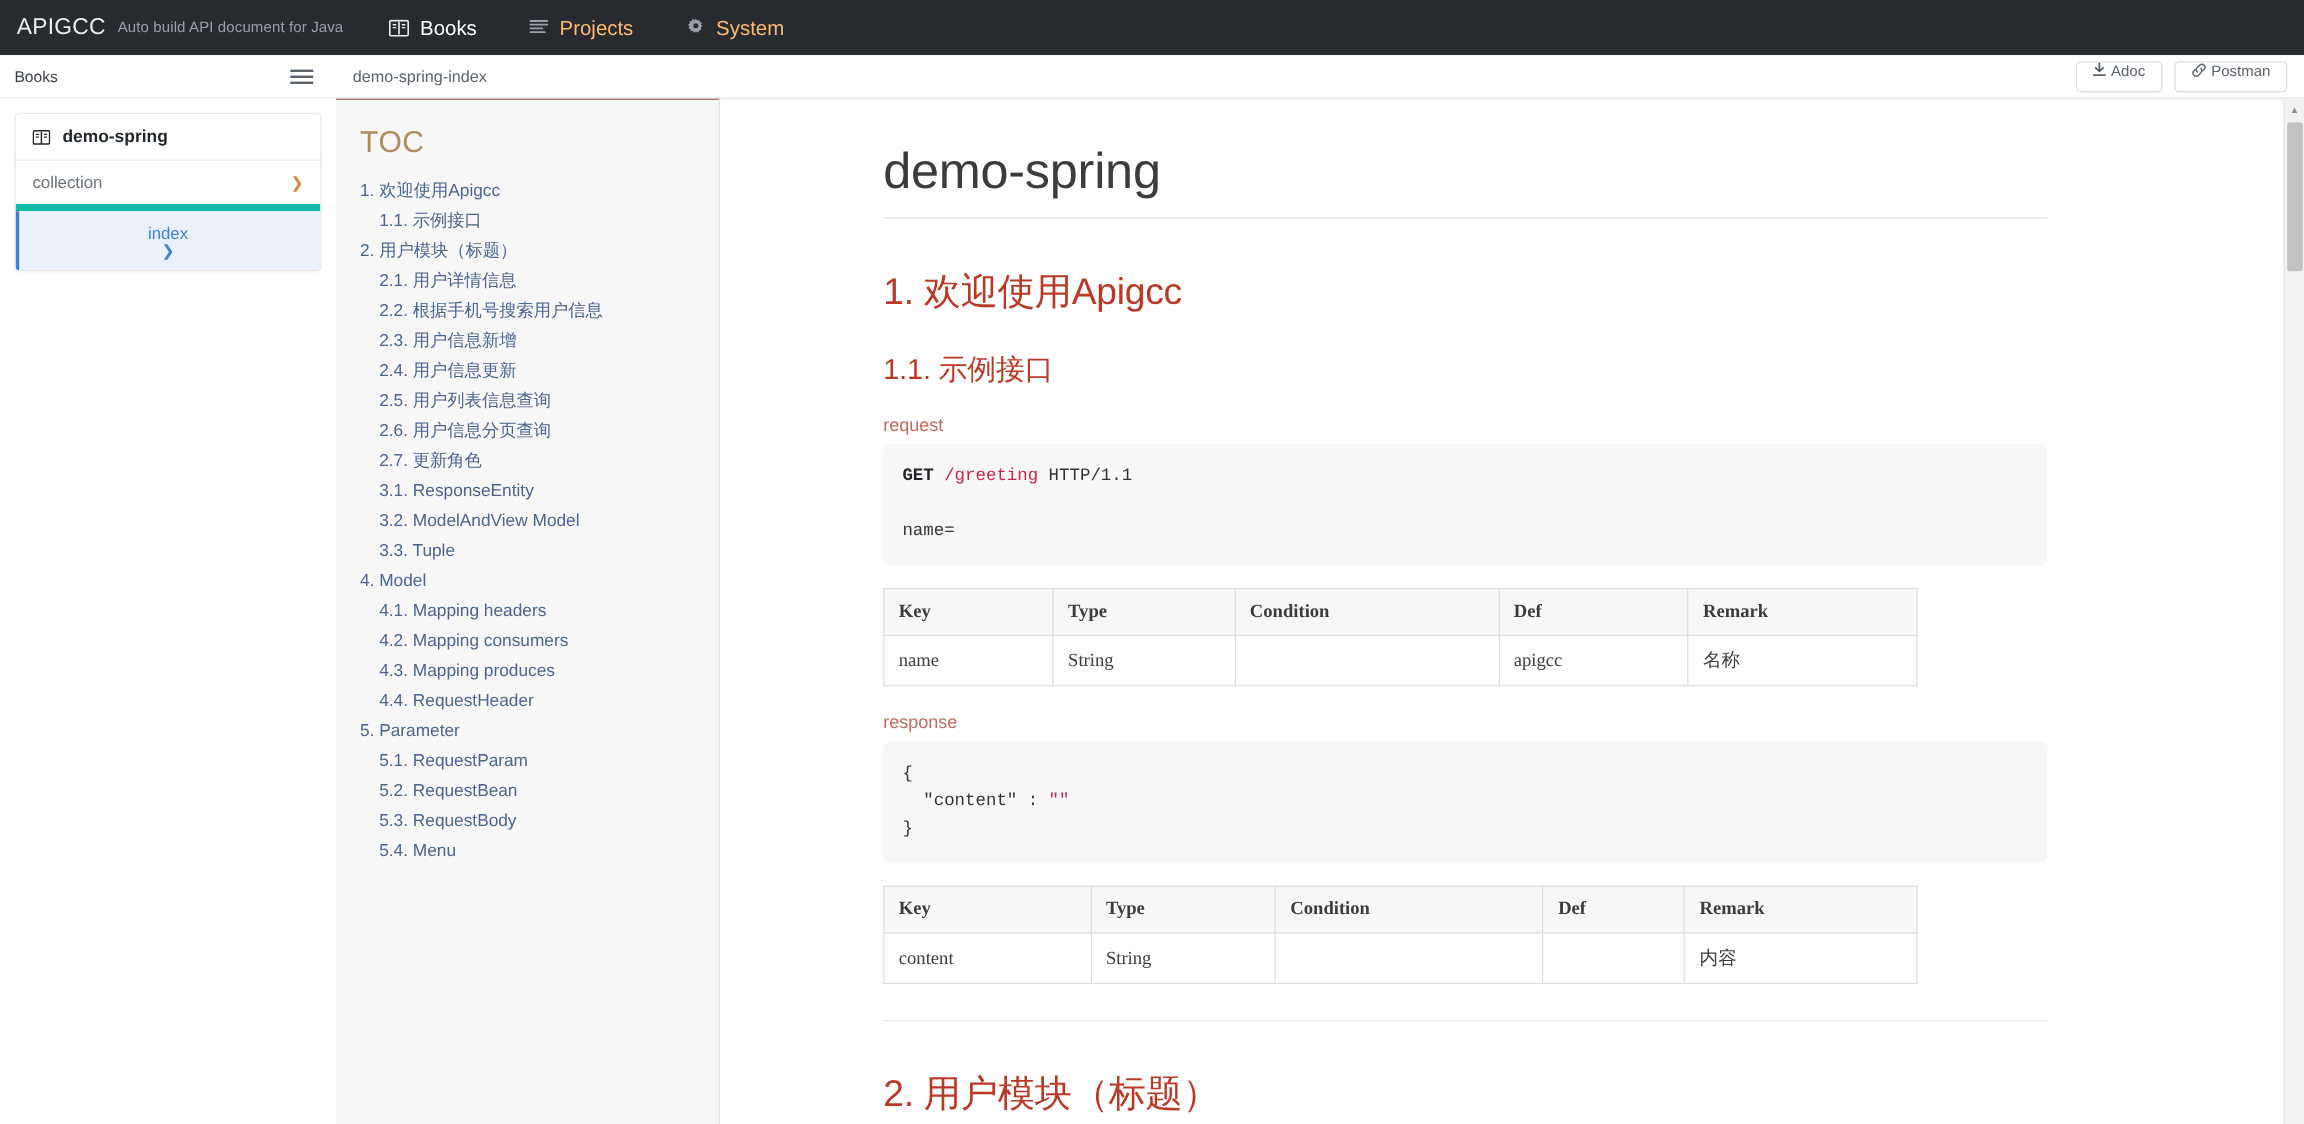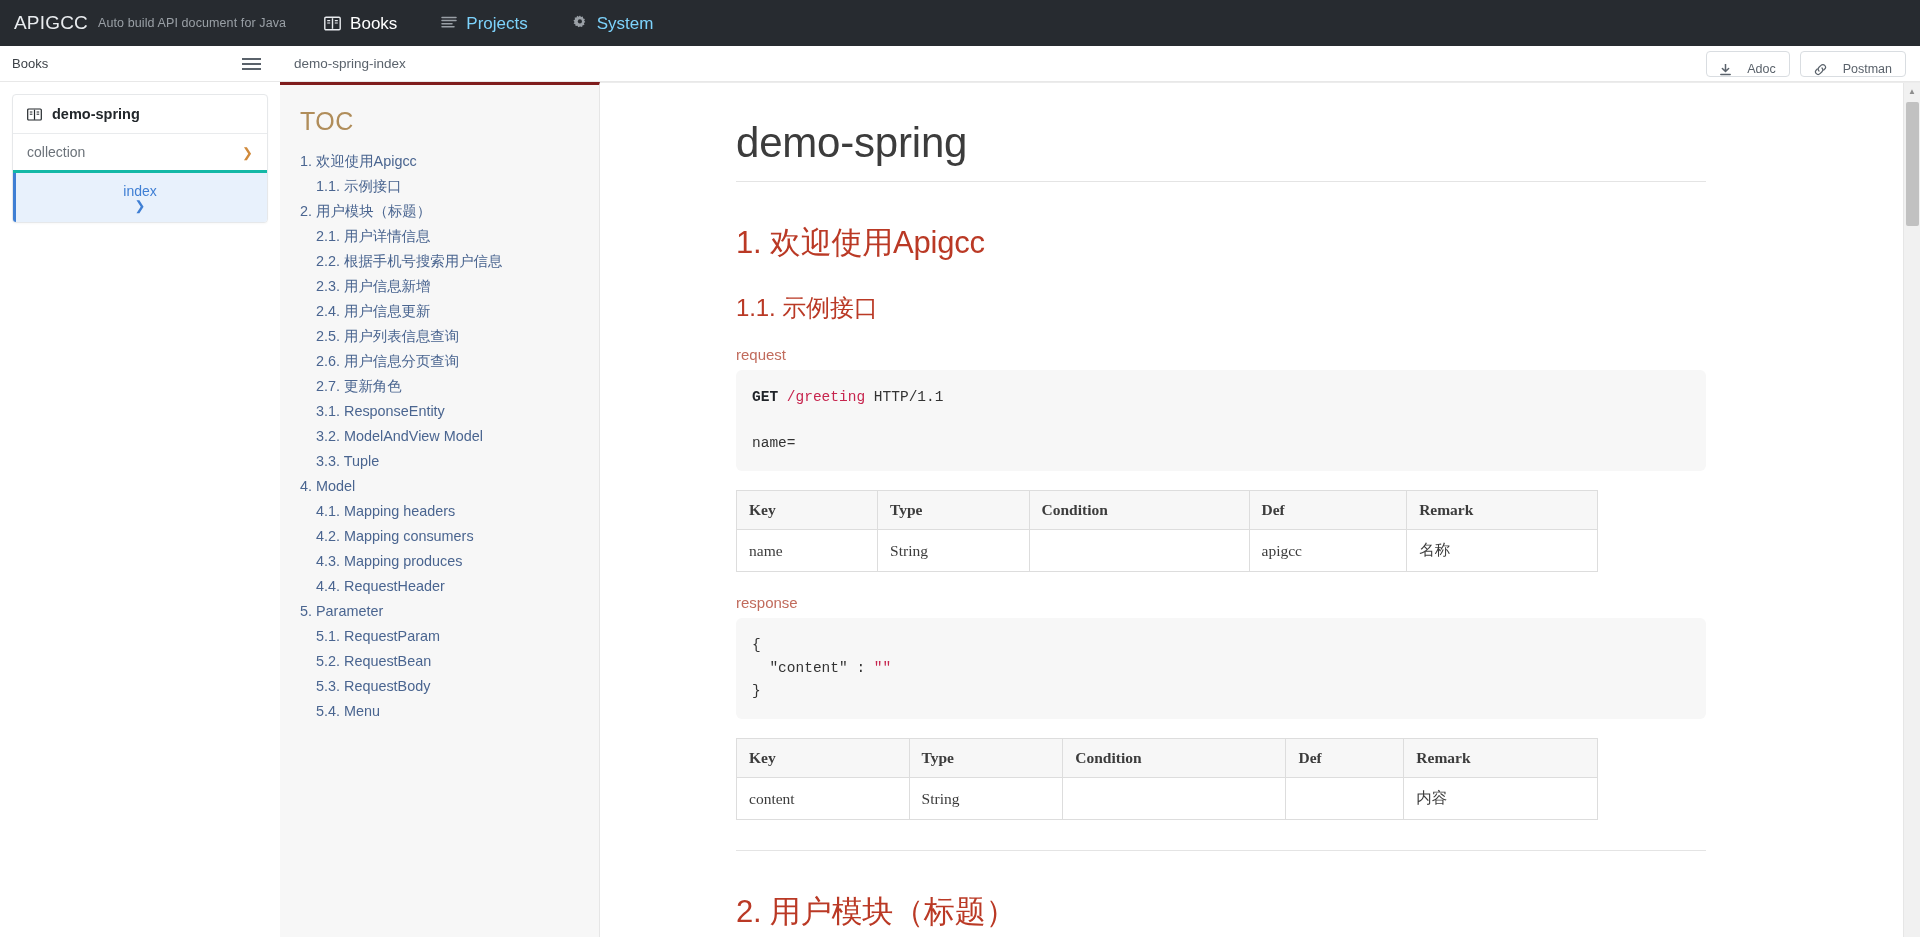--- a/index.html
+++ b/index.html
@@ -34,21 +34,21 @@
     color: #9aa0a6;
     margin-right: 38px;
     letter-spacing: .1px;
   }
   .navitem {
     display: flex;
     align-items: center;
     gap: 9px;
     font-size: 17px;
     margin-right: 44px;
-    color: #7dd3fc;
+    color: #fdba74;
     cursor: pointer;
     line-height: 1;
   }
   .navitem.active { color: #ffffff; }
   .navitem .ic { display: flex; align-items: center; }
 
   
   #subheader {
     height: 36px;
     background: #ffffff;
@@ -67,21 +67,21 @@
   }
   #crumb-wrap { display: flex; align-items: center; gap: 33px; }
   #hamburger { display: flex; flex-direction: column; gap: 3px; cursor: pointer; }
   #hamburger i { display: block; width: 19px; height: 2px; background: #5a626b; }
   #crumb-text { font-size: 13.5px; color: #5a626b; }
   #hdr-actions {
     position: absolute; right: 14px; top: 0; bottom: 0;
     display: flex; align-items: center; gap: 10px;
   }
   .hbtn {
-    display: flex; align-items: flex-end; gap: 16px;
+    display: flex; align-items: flex-start; gap: 4px;
     height: 26px; padding: 0 13px;
     border: 1px solid #d9dde1; border-radius: 4px;
     background: #fff; color: #5a626b; font-size: 12.5px;
     cursor: pointer; white-space: nowrap;
   }
 
   
   #main {
     display: flex;
     height: 855px;
@@ -106,36 +106,36 @@
     display: flex; align-items: center; gap: 10px;
     padding: 11px 14px;
     font-size: 14.5px; font-weight: bold; color: #22272b;
     border-bottom: 1px solid #e9ebed;
     cursor: pointer;
   }
   .book-row {
     display: flex; align-items: center; justify-content: space-between;
     padding: 10px 14px;
     font-size: 14px;
-    border-bottom: 3px solid #14b8a6;
+    border-bottom: 6px solid #14b8a6;
     cursor: pointer;
     color: #6b7279;
   }
   .book-row:last-child { border-bottom: none; flex-direction: column; }
   .book-row.active { background: #e8f1fc; color: #3f7fd4; border-left: 3px solid #3f7fd4; padding-left: 11px; }
   .chev { color: #d08a3c; font-size: 13px; line-height: 1; }
   .book-row.active .chev { color: #3f7fd4; }
 
   
   #toc {
     width: 320px;
     flex: 0 0 320px;
     background: #f7f7f7;
     border-right: 1px solid #e6e6e6;
-    border-top: 3px solid #7f1d1d;
+    border-top: 1px solid #7f1d1d;
     padding: 22px 10px 0 20px;
     overflow: hidden;
   }
   #toc-title {
     color: #b08d5a;
     font-size: 25px;
     font-weight: 300;
     margin: 0 0 13px 0;
     letter-spacing: .5px;
   }

